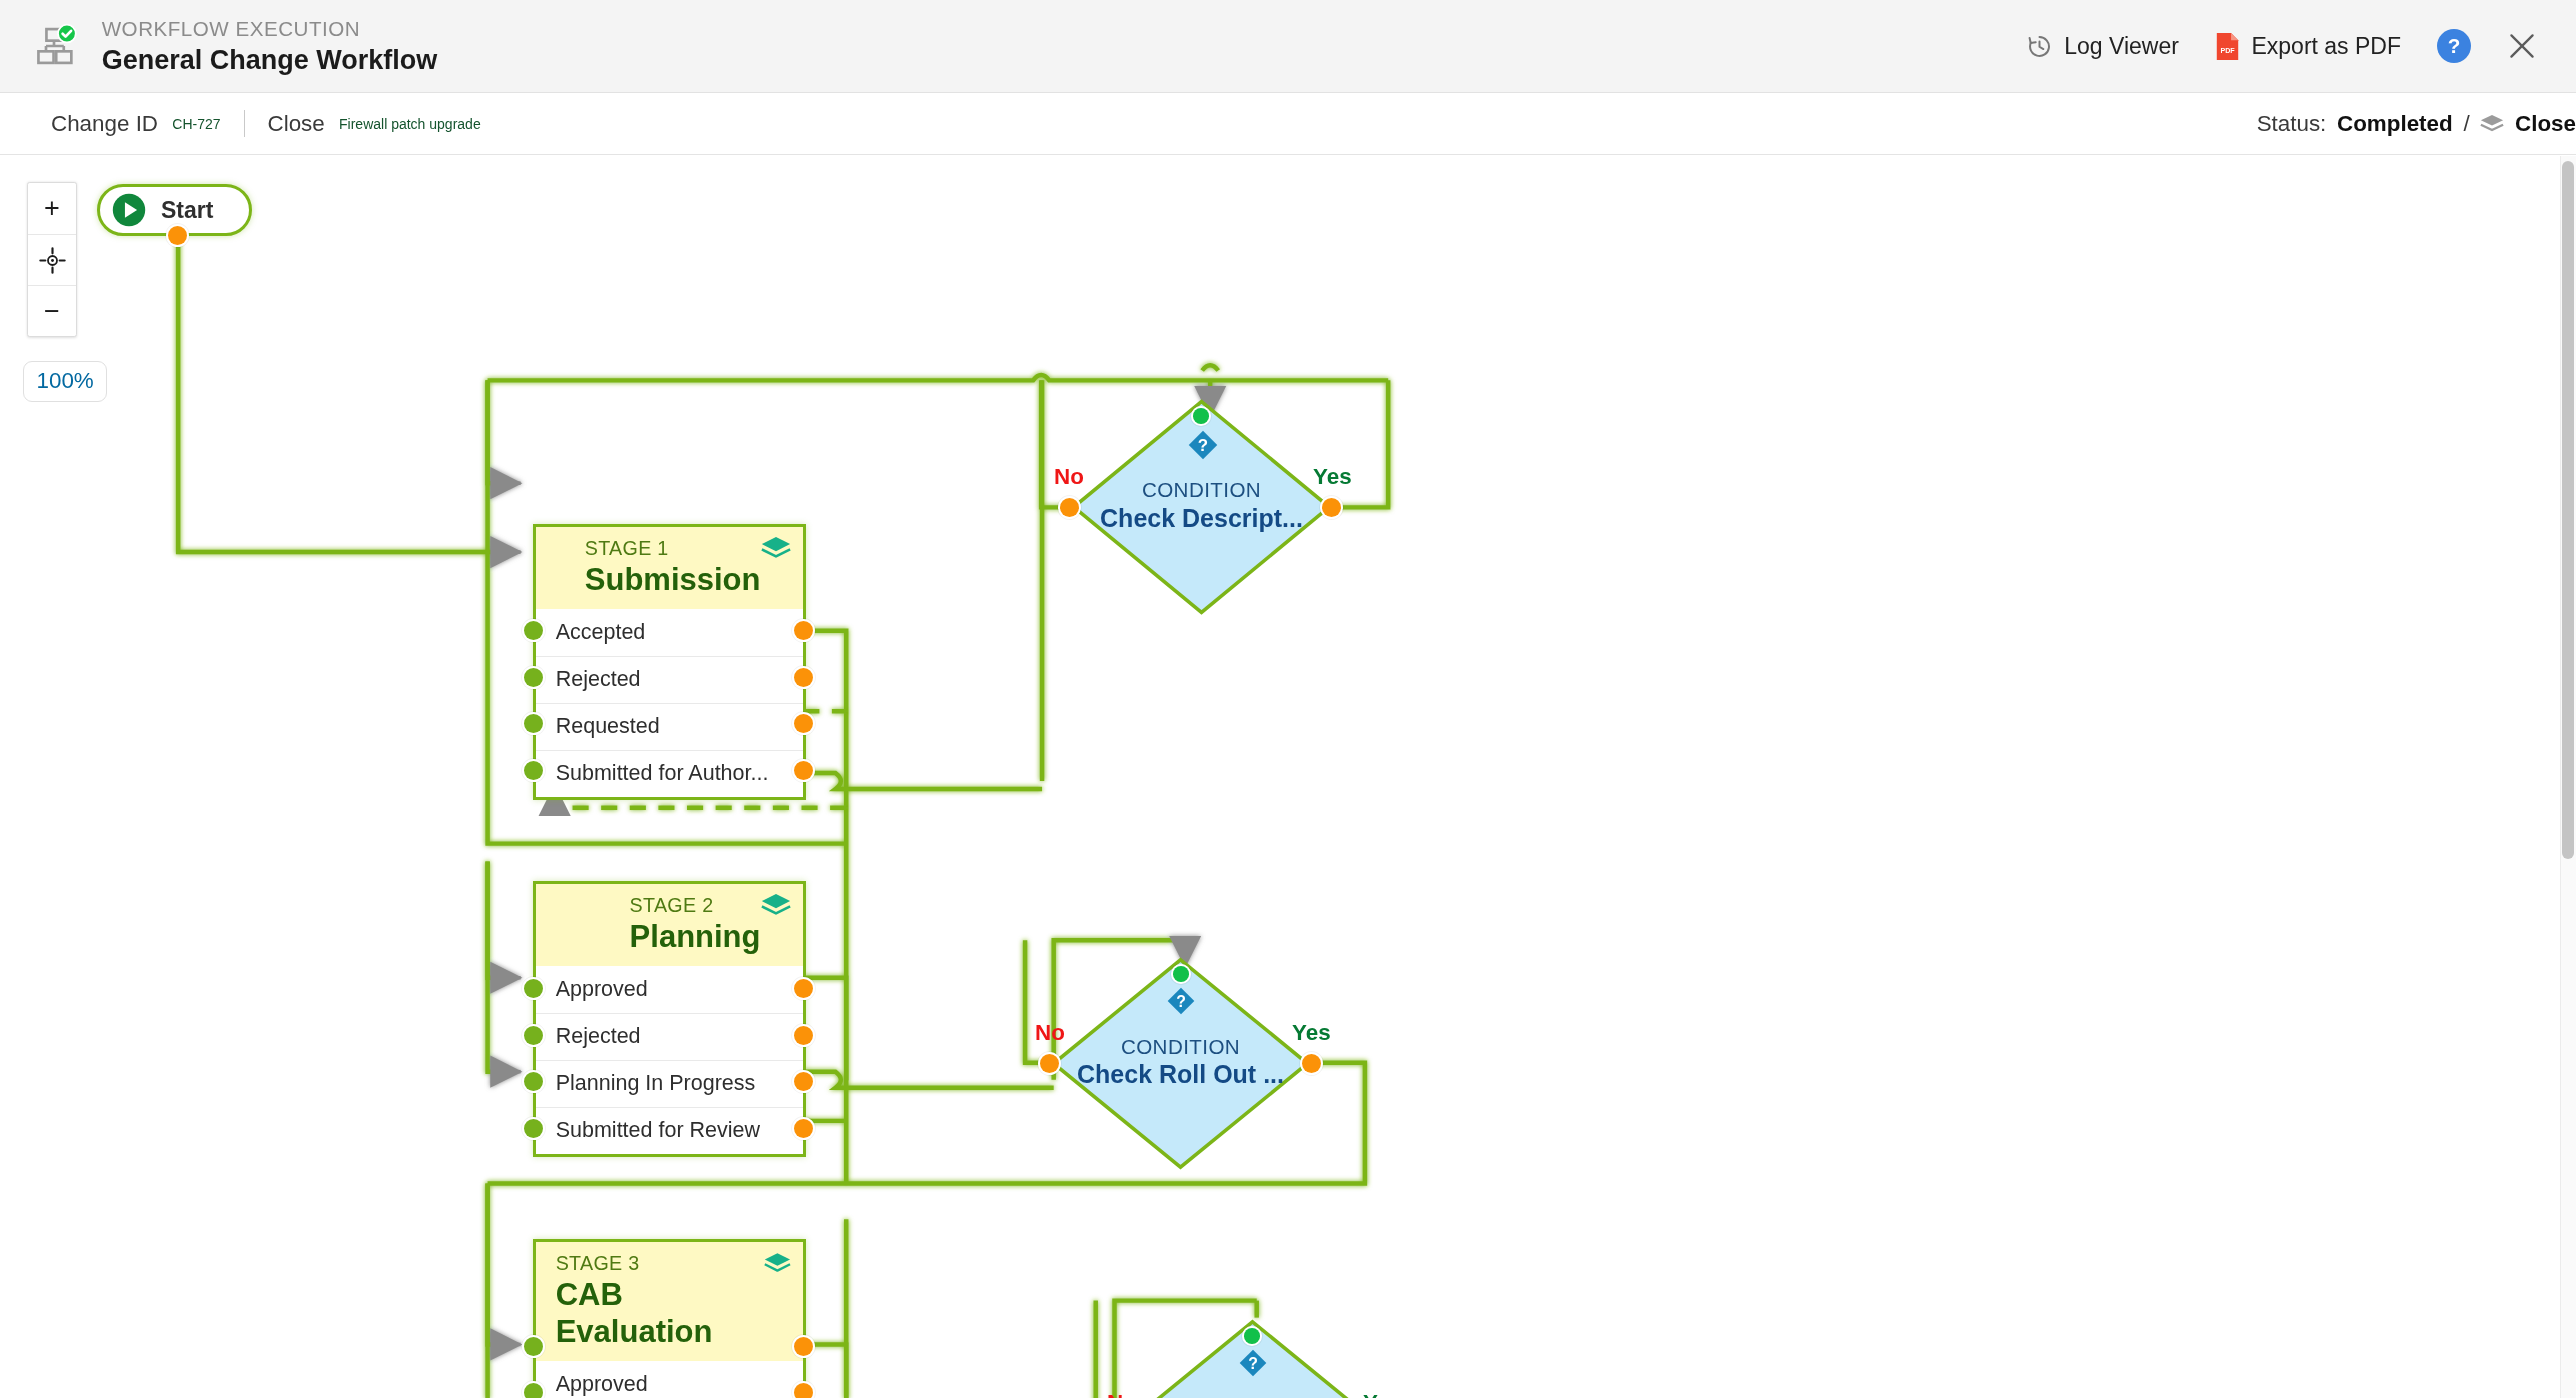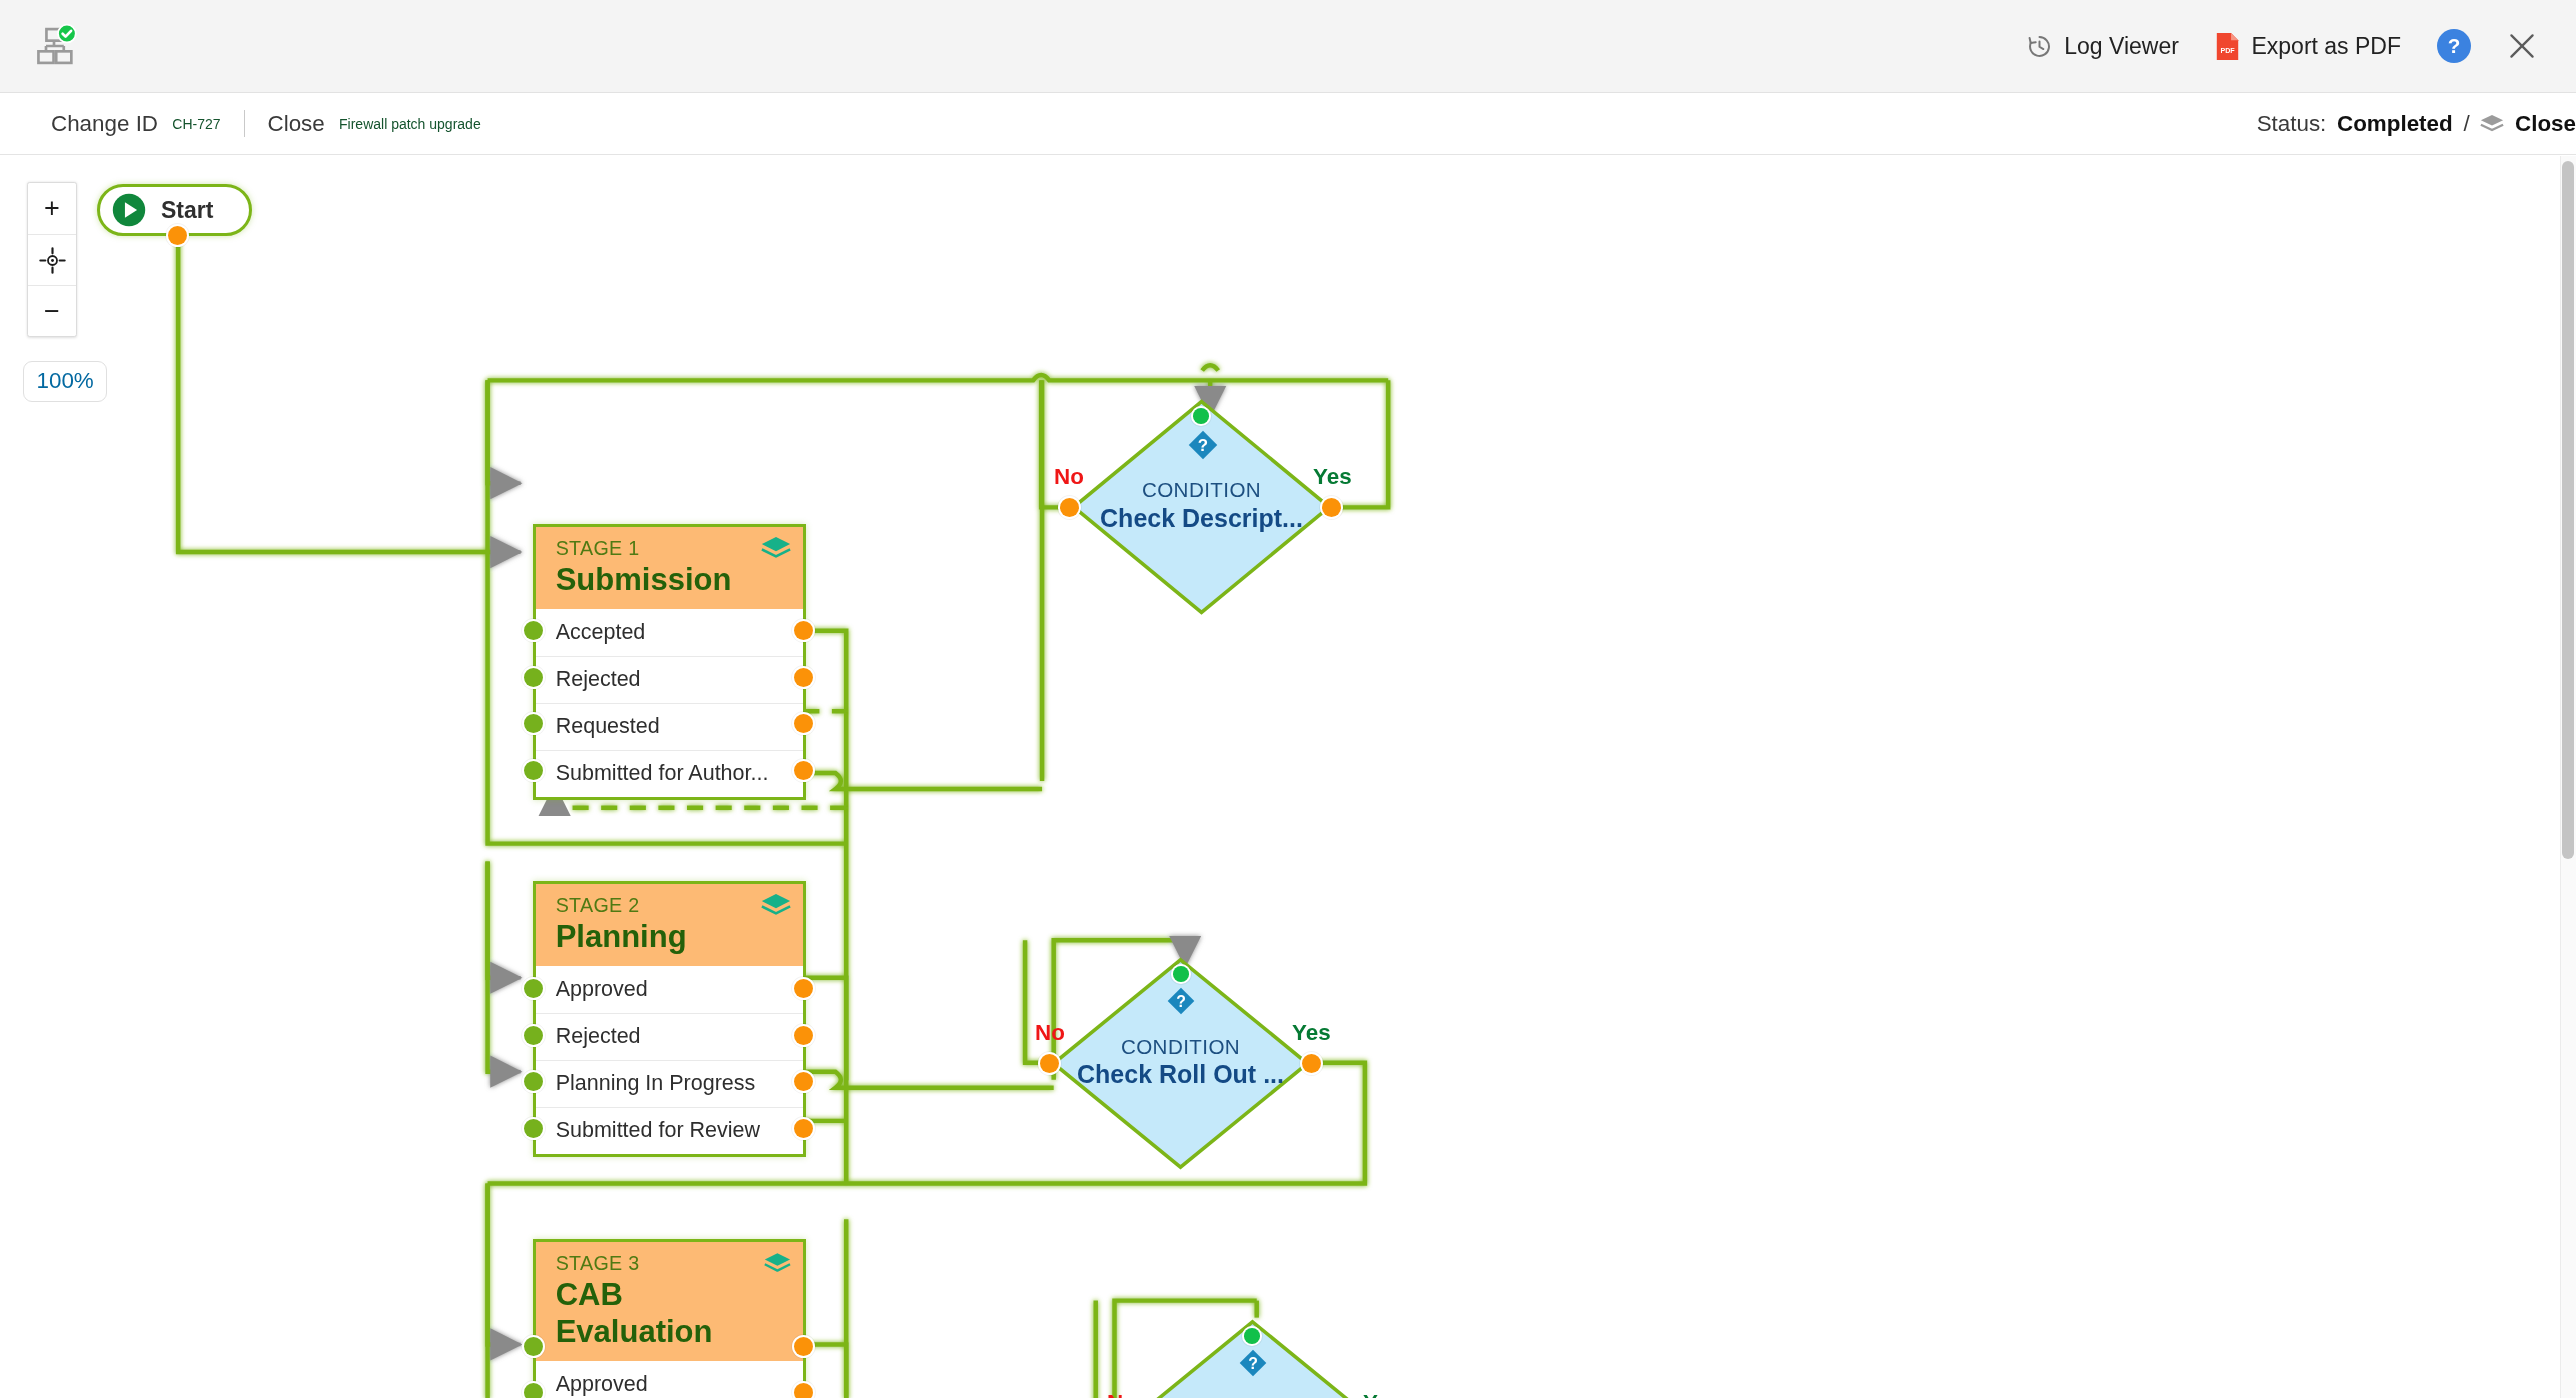--- a/index.html
+++ b/index.html
@@ -118,23 +118,23 @@
 
   
   .node-stage {
     position: absolute; z-index: 20;
     width: 273px;
     background: #ffffff;
     border: 3.6px solid #7cb518;
     box-shadow: 0 0 6.3px rgba(124,181,24,.30);
   }
   .stage-head {
-    background: #fdba74;
+    background: #fef9c3;
     padding: 9px 12.5px 10.7px 19.7px;
-    display: flex; align-items: flex-start; justify-content: space-between;
+    display: flex; align-items: flex-start; justify-content: flex-end;
   }
   .stage-num {
     font-size: 19.7px; color: #4f7a13; line-height: 1.25; letter-spacing: 0.3px;
   }
   .stage-name {
     font-size: 31px; font-weight: bold; color: #24610a; line-height: 1.2;
   }
   .stage-rows { background: #fff; }
   .stage-row {
     height: 47px; display: flex; align-items: center;
@@ -202,20 +202,24 @@
   <div class="hdr-left">
     <div class="wf-icon">
       <svg width="48" height="48" viewBox="0 0 54 54">
         <rect x="14" y="8" width="17" height="13" fill="none" stroke="#9a9a9a" stroke-width="3"></rect>
         <rect x="5" y="33" width="17" height="13" fill="none" stroke="#9a9a9a" stroke-width="3"></rect>
         <rect x="25" y="33" width="17" height="13" fill="none" stroke="#9a9a9a" stroke-width="3"></rect>
         <path d="M22.5 21 V27 M13.5 27 H33.5 M13.5 27 V33 M33.5 27 V33" fill="none" stroke="#9a9a9a" stroke-width="3"></path>
         <circle cx="37" cy="13" r="10" fill="#16c64a" stroke="#ffffff" stroke-width="2"></circle>
         <path d="M32.2 13.2 l3.3 3.3 l6.2 -6.6" fill="none" stroke="#ffffff" stroke-width="3" stroke-linecap="round" stroke-linejoin="round"></path>
       </svg>
+    </div>
+    <div class="hdr-titles">
+      <div class="hdr-eyebrow">WORKFLOW EXECUTION</div>
+      <div class="hdr-title">General Change Workflow</div>
     </div>
   </div>
 
   <div class="hdr-right">
     <div class="hdr-action">
       <svg class="hist-ico" width="27" height="27" viewBox="0 0 30 30">
         <path d="M15 4.5 a10.5 10.5 0 1 1 -9.6 6.3" fill="none" stroke="#777" stroke-width="2.2" stroke-linecap="round"></path>
         <path d="M4 5.6 L5.2 11.2 L10.8 10.2" fill="none" stroke="#777" stroke-width="2.2" stroke-linecap="round" stroke-linejoin="round"></path>
         <path d="M15 9.4 V15.3 L19.3 17.8" fill="none" stroke="#777" stroke-width="2.2" stroke-linecap="round"></path>
       </svg>

